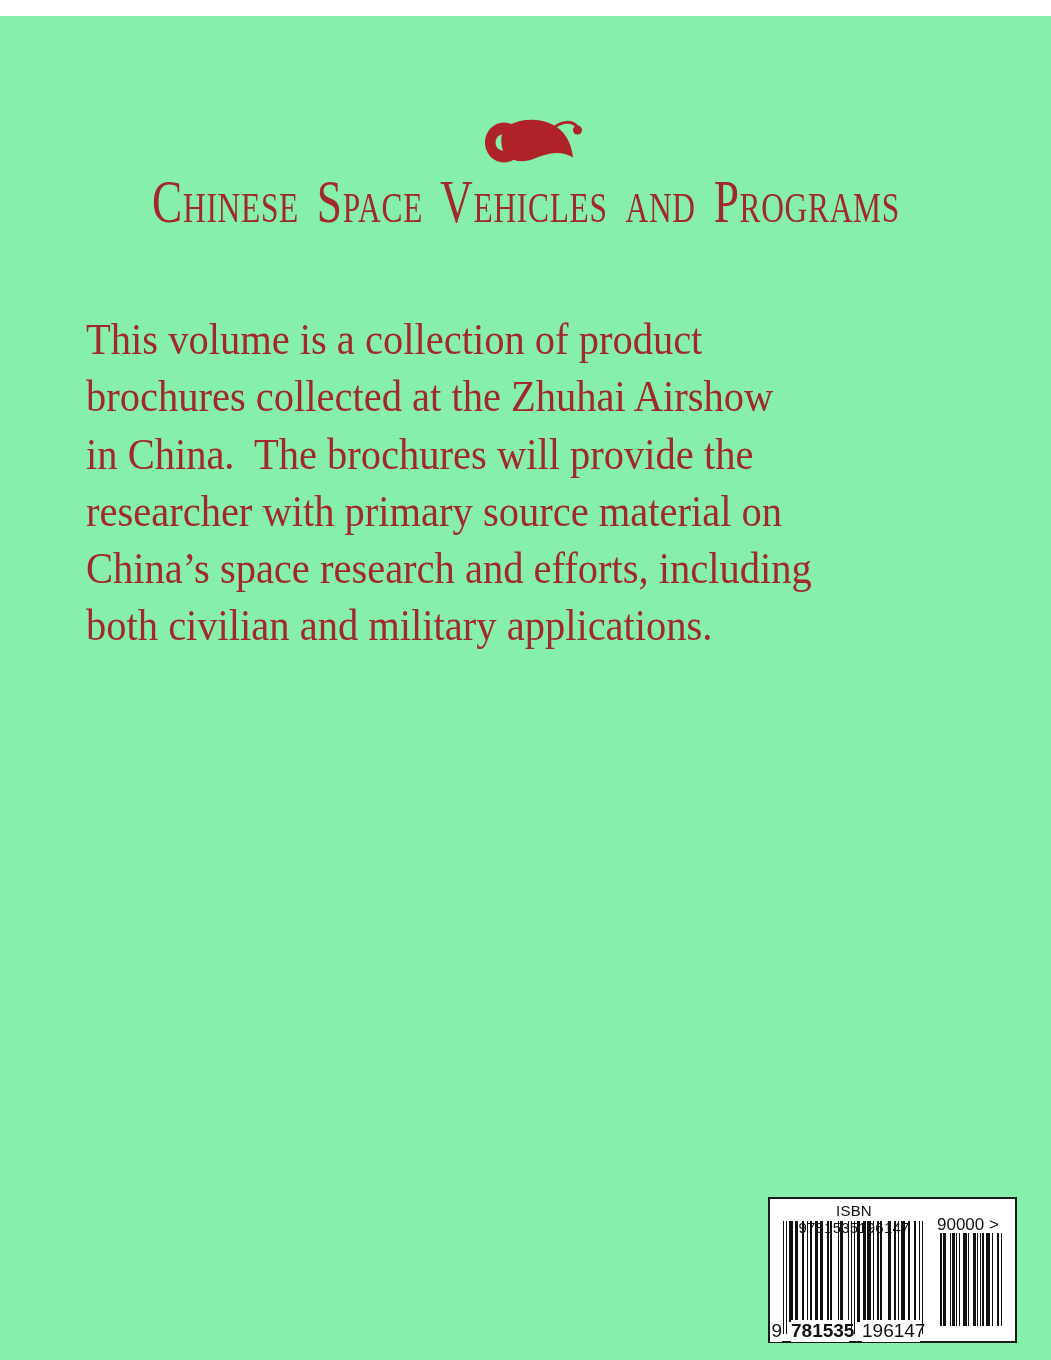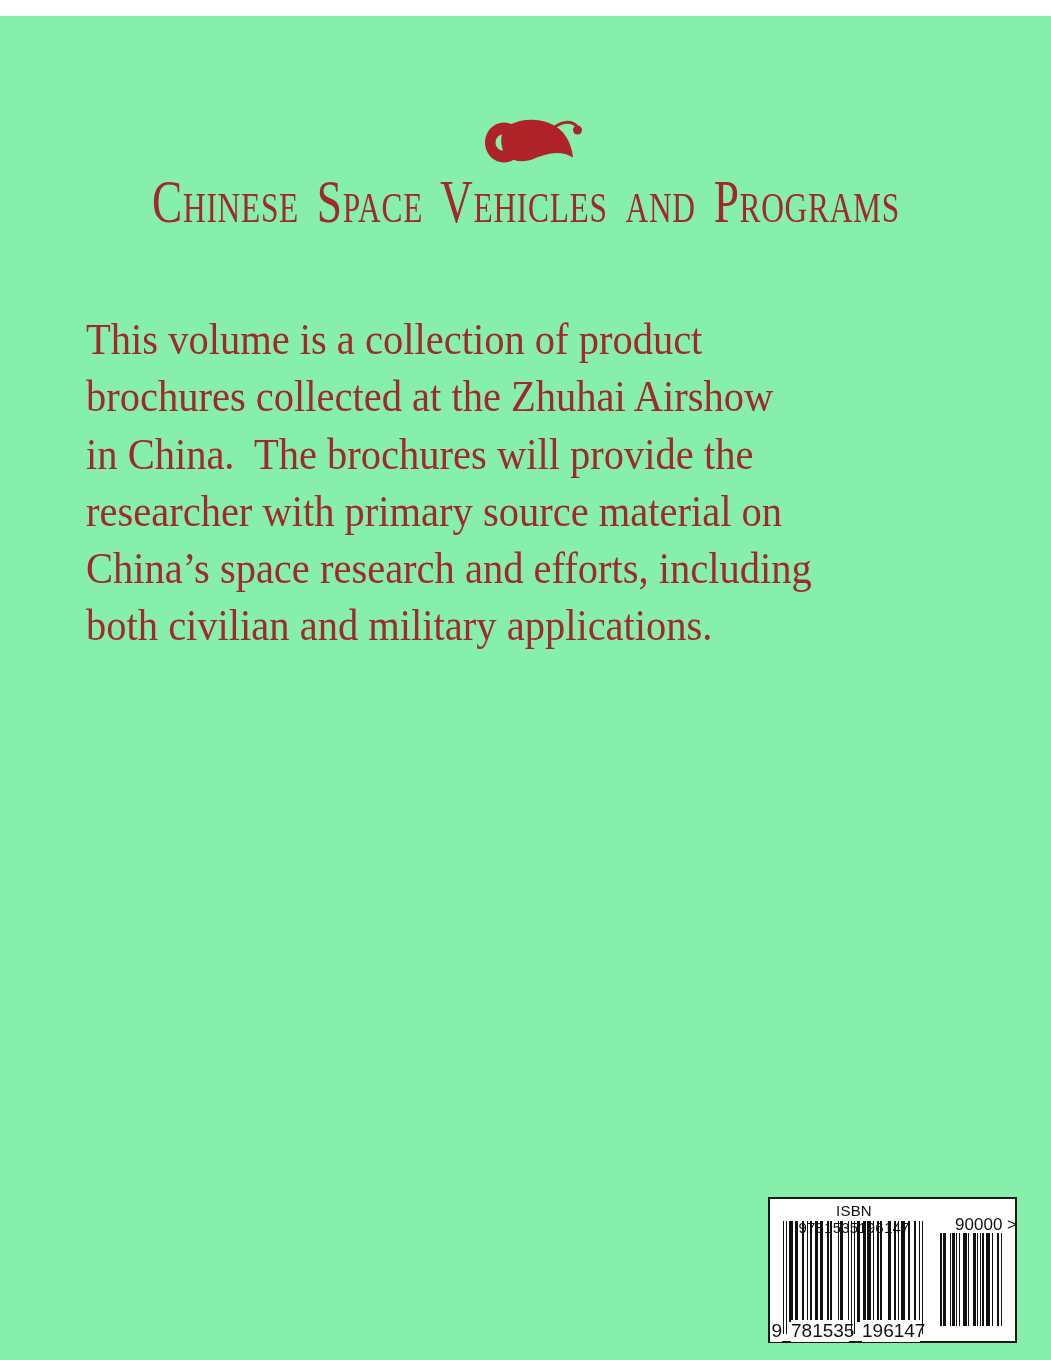--- a/index.html
+++ b/index.html
@@ -45,23 +45,23 @@
     background:#ffffff;
     border:2px solid #1a1a1a;
     box-sizing:border-box;
     font-family:"Liberation Sans", sans-serif;
     color:#111111;
   }
   .barcode-box .abs{position:absolute;}
   .isbn-label{left:13px;top:3px;width:142px;text-align:center;font-size:15px;letter-spacing:0.2px;}
   .ean13-svg{left:13px;top:22px;}
   .digit-lead{left:0px;top:121px;width:12px;text-align:right;font-size:19px;background:#fff;}
-  .digit-g1{left:21px;top:121px;width:58px;text-align:center;font-size:19px;background:#fff;}
+  .digit-g1{left:21px;top:121px;width:58px;text-align:center;font-size:19px;background:#fff;font-weight:bold;}
   .digit-g2{left:92px;top:121px;width:58px;text-align:right;font-size:19px;background:#fff;}
-  .addon-label{left:167px;top:16px;width:80px;text-align:right;font-size:17px;}
+  .addon-label{left:167px;top:16px;width:80px;text-align:left;font-size:17px;}
   .addon-svg{left:169px;top:34px;}
 </style>
 </head>
 <body>
 
 <div class="page">
 
   <svg class="ornament" viewBox="0 0 100 46" aria-hidden="true">
     <g fill="#AF2228" stroke="none">
       <path fill-rule="evenodd" d="M20 5 a19 20 0 1 0 0.01 0 Z M20 16.5 a8.5 8.5 0 1 1 -0.01 0 Z"></path>

